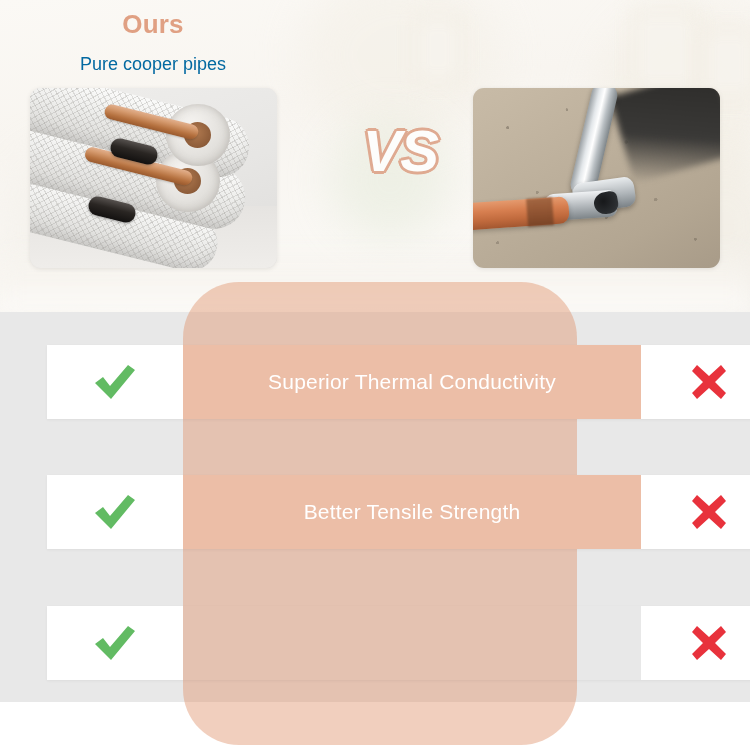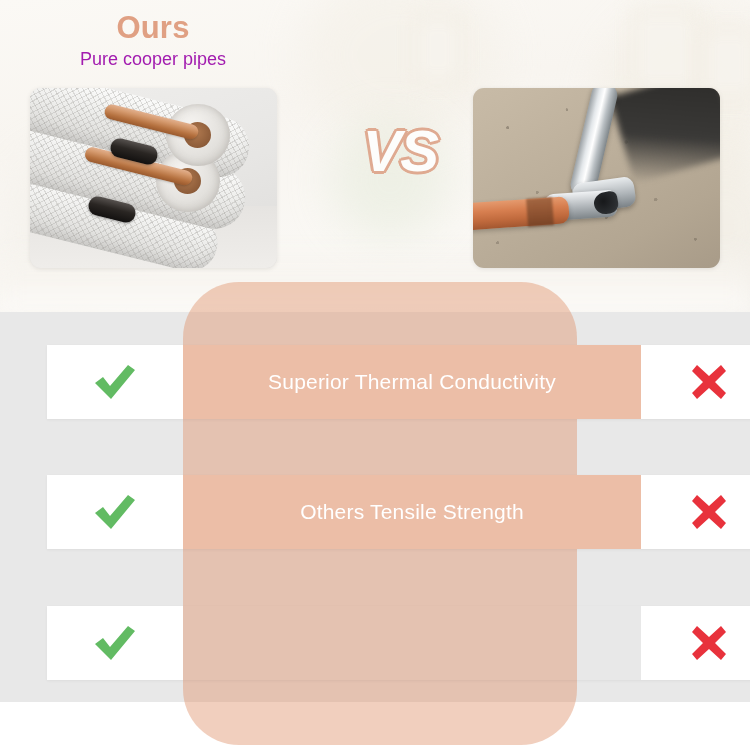--- a/index.html
+++ b/index.html
@@ -60,32 +60,32 @@
   
   .col-head {
     position: absolute;
     text-align: center;
     width: 300px;
   }
   .col-head.left  { left: 3px;  top: 10px; }
   .col-head.right { left: 445px; top: 10px; }
 
   .head-title {
-    font-size: 31px;
+    font-size: 26px;
     font-weight: bold;
     letter-spacing: .2px;
     line-height: 1.15;
     margin: 0;
   }
   .head-title.ours   { color: #e0a083; }
   .head-title.others { color: #3b3b3b; }
   .head-sub {
     font-size: 18px;
-    color: #a21caf;
-    margin: 3px 0 0 0;
+    color: #0369a1;
+    margin: 14px 0 0 0;
     line-height: 1.2;
   }
 
   
   .photo {
     position: absolute;
     width: 247px;
     height: 180px;
     border-radius: 11px;
     overflow: hidden;
@@ -432,21 +432,21 @@
       </div>
     </div>
 
     <div class="row row-2">
       <div class="cell-mark">
         <svg class="check-icon" width="46" height="40" viewBox="0 0 46 40">
           <path d="M3 21 L11 15 L18 24 L36 3 L43 8 L19 37 Z" fill="#62bb63"></path>
         </svg>
       </div>
       <div class="cell-label">
-        <span>Others Tensile Strength</span>
+        <span>Better Tensile Strength</span>
       </div>
       <div class="cell-mark right-cell">
         <svg class="x-icon" width="40" height="40" viewBox="0 0 40 40">
           <path d="M8 3 L20 14 L32 3 L37 9 L26 20 L37 31 L32 37 L20 26 L8 37 L3 31 L14 20 L3 9 Z" fill="#e8323c"></path>
         </svg>
       </div>
     </div>
 
     <div class="row row-3">
       <div class="cell-mark">

